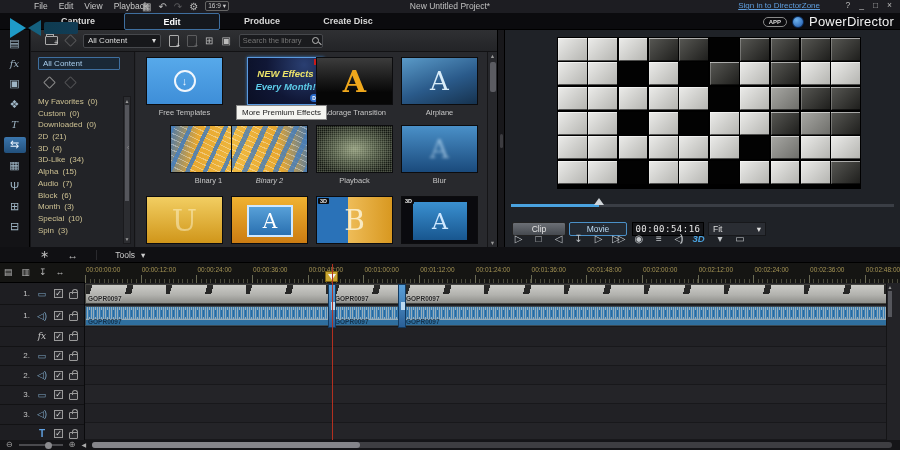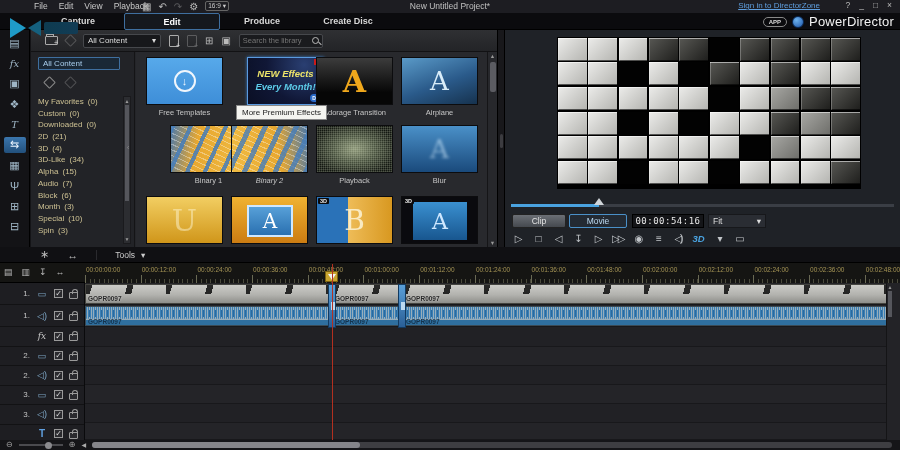--- a/index.html
+++ b/index.html
@@ -123,21 +123,21 @@
   #video-area { position:absolute; left:52px; top:7px; width:304px; height:152px; background:#000; }
   .m-row { display:flex; height:16.2%; }
   .m-cell { flex:1; margin:0.8px; box-shadow:inset 0 1px 0 rgba(255,255,255,.55), inset 1px 0 0 rgba(255,255,255,.25), inset 0 -1px 0 rgba(0,0,0,.6); }
   .c-s { background:linear-gradient(135deg,#ececea,#b4b4b0); }
   .c-m { background:linear-gradient(135deg,#a8a8a4,#6e6e6a); }
   .c-d { background:linear-gradient(135deg,#585854,#1e1e1c); }
   .c-b { background:#020202; box-shadow:none; }
   #seekbar { position:absolute; left:6px; top:174px; width:383px; height:3px; background:#3a3e45; }
   #seek-progress { position:absolute; left:0; top:0; height:3px; background:#4aa3e0; }
   #seek-handle { position:absolute; top:-6px; width:0; height:0; border-left:5px solid transparent; border-right:5px solid transparent; border-bottom:7px solid #cfd4d8; }
-  #pv-row1 { position:absolute; left:0; top:184px; width:100%; height:16px; }
+  #pv-row1 { position:absolute; left:0; top:192px; width:100%; height:16px; }
   #clip-btn { position:absolute; left:7px; width:54px; height:14px; background:linear-gradient(#6b6f75,#45494f); border:1px solid #222; border-radius:2px; color:#e2e2e2; font-size:8.5px; text-align:center; line-height:13px;}
   #movie-btn { position:absolute; left:64px; width:58px; height:14px; background:#232a33; border:1px solid #4a90c8; border-radius:2px; color:#bcd9f0; font-size:8.5px; text-align:center; line-height:13px;}
   #timecode { position:absolute; left:127px; width:72px; height:14px; background:#141518; border:1px solid #000; color:#e8e8e8; font-size:9px; text-align:center; line-height:13px; font-family:"DejaVu Sans Mono", monospace; letter-spacing:.5px;}
   #fit-dd { position:absolute; left:203px; width:58px; height:14px; background:#2a2d33; border:1px solid #17181b; color:#ddd; font-size:8.5px; line-height:13px; padding:0 4px; display:flex; justify-content:space-between;}
   #transport { position:absolute; left:7px; top:201px; display:flex; gap:9px; align-items:center; height:14px;}
   .tp-btn { font-size:10px; color:#c2c6ca; min-width:11px; text-align:center; letter-spacing:-2px;}
   .tp-blue { color:#4aa3e0; font-weight:bold; font-style:italic; font-size:9.5px; letter-spacing:0;}
 
   
   #tl-toolbar { position:absolute; left:0; top:247px; width:900px; height:16px; background:#101013; border-bottom:1px solid #000; display:flex; align-items:center; gap:18px; padding-left:40px;}

